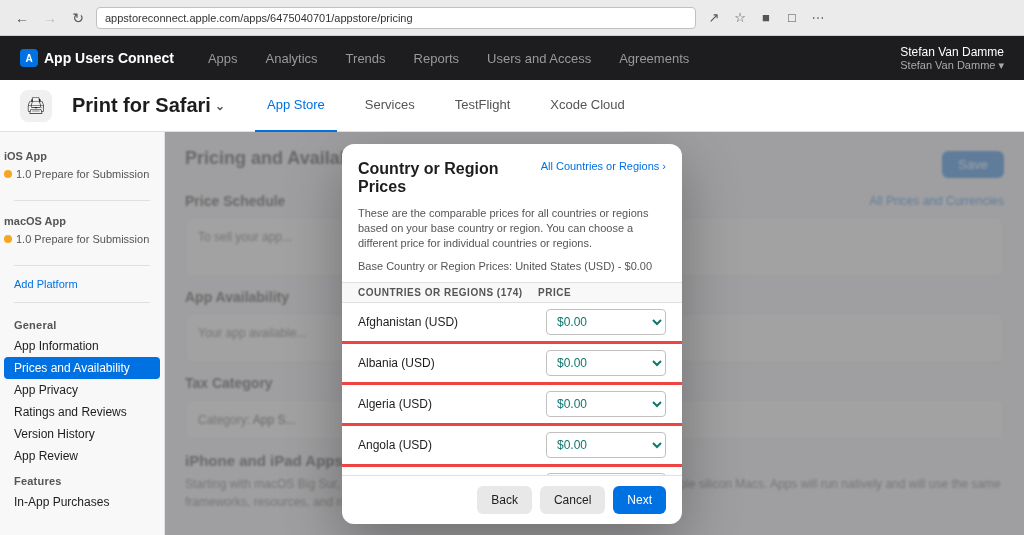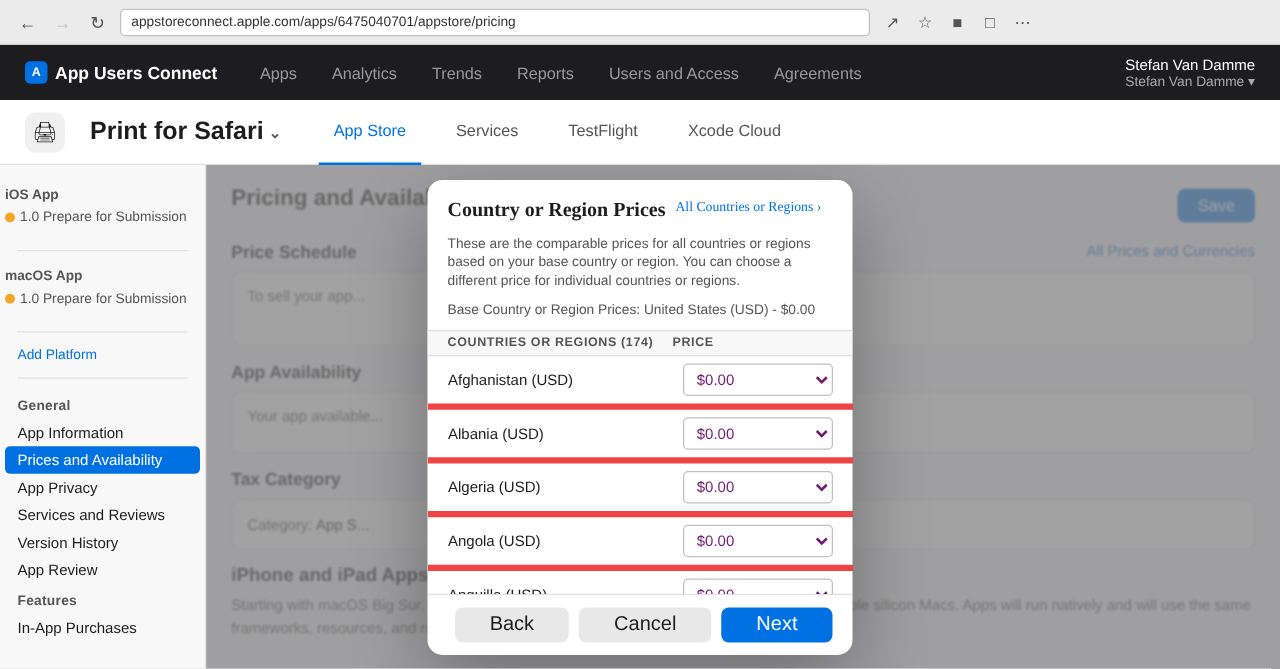--- a/index.html
+++ b/index.html
@@ -175,21 +175,20 @@
       display: flex;
       flex-direction: column;
       box-shadow: 0 20px 60px rgba(0,0,0,0.3);
       overflow: hidden;
     }
     .modal-header {
       padding: 16px 16px 10px;
       display: flex;
       justify-content: flex-start;
       align-items: flex-start;
-      font-family: Liberation Serif, serif;
     }
     .modal-title {
       font-size: 16px; font-weight: 600; color: #1d1d1f;
     }
     .modal-link {
       font-size: 11px; color: #0071e3; cursor: pointer; white-space: nowrap; margin-left: 8px;
     }
     .modal-desc {
       font-size: 11px; color: #555; padding: 0 16px 8px; line-height: 1.4;
     }
@@ -209,49 +208,49 @@
     .modal-col-price { width: 120px; font-size: 10px; font-weight: 600; color: #555; text-transform: uppercase; letter-spacing: 0.05em; }
     .modal-col-scroll { width: 8px; }
     .modal-table-body {
       flex: 1;
       overflow-y: auto;
     }
     .modal-row {
       display: flex;
       align-items: center;
       padding: 6px 16px;
-      border-bottom: 5px solid #ef4444;
+      border-bottom: 3px solid #ef4444;
     }
     .modal-row:last-child { border-bottom: none; }
     .modal-row-country { flex: 1; font-size: 12px; color: #1d1d1f; }
     .modal-row-price-wrapper { width: 120px; display: flex; align-items: center; }
     .price-select {
       width: 100%;
       height: 26px;
       border: 1px solid #c0c0c0;
       border-radius: 4px;
       background: white;
       font-size: 12px;
       padding: 0 6px;
-      color: #701a75;
+      color: #0f766e;
       appearance: auto;
       cursor: pointer;
     }
     .modal-footer {
       padding: 10px 16px;
       display: flex;
       justify-content: flex-end;
       gap: 8px;
       border-top: 1px solid #e0e0e0;
     }
     .btn {
       height: 28px;
-      padding: 0 28px;
+      padding: 0 14px;
       border-radius: 6px;
-      font-size: 16px;
+      font-size: 12px;
       cursor: pointer;
       border: none;
     }
     .btn-secondary {
       background: #e8e8e8;
       color: #1d1d1f;
     }
     .btn-primary {
       background: #0071e3;
       color: white;
@@ -339,21 +338,21 @@
         <span>1.0 Prepare for Submission</span>
       </div>
     </div>
     <div class="sidebar-divider"></div>
     <div class="sidebar-add-link">Add Platform</div>
     <div class="sidebar-divider"></div>
     <div class="sidebar-section-title">General</div>
     <div class="sidebar-item">App Information</div>
     <div class="sidebar-item active">Prices and Availability</div>
     <div class="sidebar-item">App Privacy</div>
-    <div class="sidebar-item">Services and Reviews</div>
+    <div class="sidebar-item">Ratings and Reviews</div>
     <div class="sidebar-item">Version History</div>
     <div class="sidebar-item">App Review</div>
     <div class="sidebar-section-title">Features</div>
     <div class="sidebar-item">In-App Purchases</div>
 
   </div>
 
   <div class="content-area">
     <div class="blurred">
       <div style="display:flex; justify-content:space-between; align-items:center; margin-bottom:12px;">

